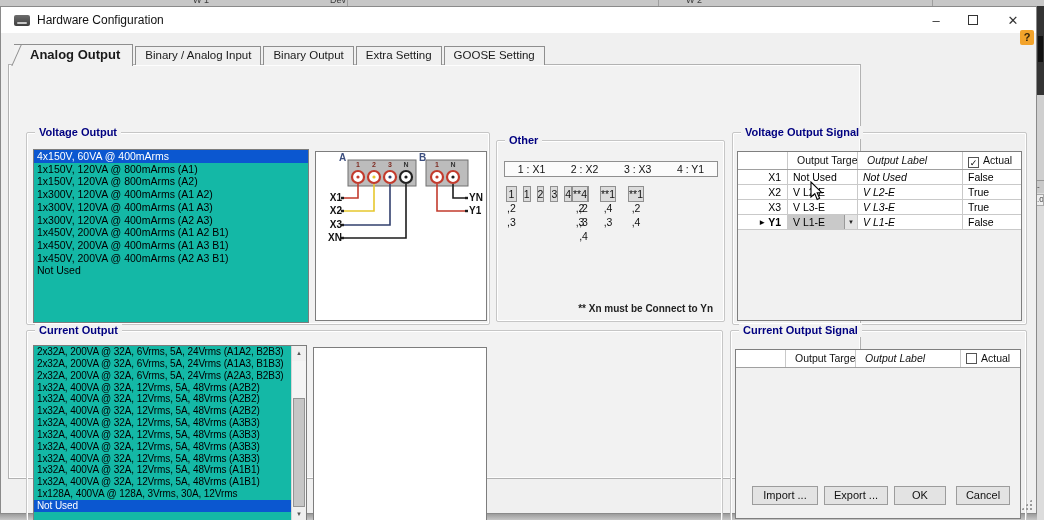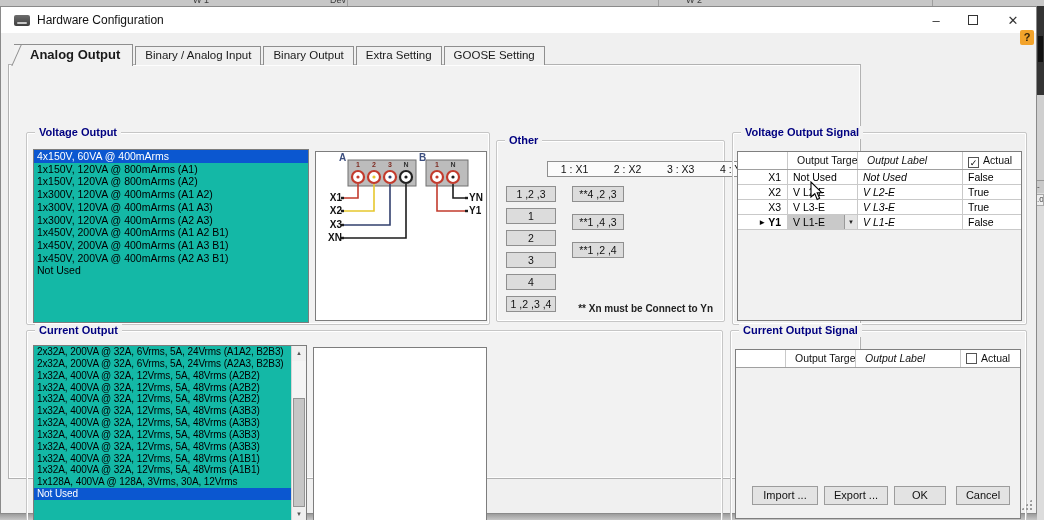--- a/index.html
+++ b/index.html
@@ -73,22 +73,22 @@
 
   
   .diagram { position:absolute; left:288px; top:18px; width:172px; height:170px; background:#fff; border:1px solid #7d7d7d; }
   .diagram svg { position:absolute; left:0; top:0; }
   .wlabel { position:absolute; width:24px; text-align:right; font-size:10px; font-weight:bold; color:#111; line-height:12px; }
   .ylabel { position:absolute; left:153px; font-size:10px; font-weight:bold; color:#111; line-height:12px; }
   .blklabel { position:absolute; top:0; font-size:10px; font-weight:bold; color:#3d4f7f; }
   .tnum { position:absolute; top:9px; width:12px; text-align:center; font-size:7px; font-weight:bold; }
 
   
-  .legend { position:absolute; left:7px; top:20px; width:214px; height:16px; background:#fbfbfb; border:1px solid #8f8f8f; display:flex; justify-content:space-around; align-items:center; font-size:10.5px; color:#111;margin-left:43px; }
-  .ocol { position:absolute; display:flex; flex-direction:column; gap:6px; }
+  .legend { position:absolute; left:7px; top:20px; width:214px; height:16px; background:#fbfbfb; border:1px solid #8f8f8f; display:flex; justify-content:space-around; align-items:center; font-size:10.5px; color:#111; }
+  .ocol { position:absolute; display:flex; flex-direction:row; gap:6px; }
   .ocol1 { left:9px; top:45px; width:50px; }
   .ocol2 { left:75px; top:45px; width:52px;gap:12px; }
   .obtn { height:16px; line-height:14px; font-size:10.5px; text-align:center; background:#dcdcdc; border:1px solid #8f8f8f; color:#111; }
   .onote { position:absolute; left:60px; top:162px; width:156px; text-align:right; font-size:10px; font-weight:600; color:#222; }
 
   
   .sigframe { position:absolute; background:#f1f1f1; border:1px solid #7f7f7f; overflow:hidden; }
   .sf-v { left:4px; top:18px; width:285px; height:170px; }
   .sf-c { left:4px; top:18px; width:286px; height:170px; }
   .thead { display:flex; height:18px; line-height:17px; background:#fff; border-bottom:1px solid #a0a0a0; font-size:10.5px; color:#111; }
@@ -283,20 +283,21 @@
               </div>
             </div>
         </div>
       </div>
 
       <div class="group g-current">
         <span class="gtitle">Current Output</span>
         <div class="listbox lb-current">
           <div id="current-list">
               <div class="li li-sm">2x32A, 200VA @ 32A, 6Vrms, 5A, 24Vrms (A1A2, B2B3)</div>
+              <div class="li li-sm">2x32A, 200VA @ 32A, 6Vrms, 5A, 24Vrms (A1A3, B1B3)</div>
               <div class="li li-sm">2x32A, 200VA @ 32A, 6Vrms, 5A, 24Vrms (A2A3, B2B3)</div>
               <div class="li li-sm">1x32A, 400VA @ 32A, 12Vrms, 5A, 48Vrms (A2B2)</div>
               <div class="li li-sm">1x32A, 400VA @ 32A, 12Vrms, 5A, 48Vrms (A2B2)</div>
               <div class="li li-sm">1x32A, 400VA @ 32A, 12Vrms, 5A, 48Vrms (A2B2)</div>
               <div class="li li-sm">1x32A, 400VA @ 32A, 12Vrms, 5A, 48Vrms (A3B3)</div>
               <div class="li li-sm">1x32A, 400VA @ 32A, 12Vrms, 5A, 48Vrms (A3B3)</div>
               <div class="li li-sm">1x32A, 400VA @ 32A, 12Vrms, 5A, 48Vrms (A3B3)</div>
               <div class="li li-sm">1x32A, 400VA @ 32A, 12Vrms, 5A, 48Vrms (A3B3)</div>
               <div class="li li-sm">1x32A, 400VA @ 32A, 12Vrms, 5A, 48Vrms (A1B1)</div>
               <div class="li li-sm">1x32A, 400VA @ 32A, 12Vrms, 5A, 48Vrms (A1B1)</div>

